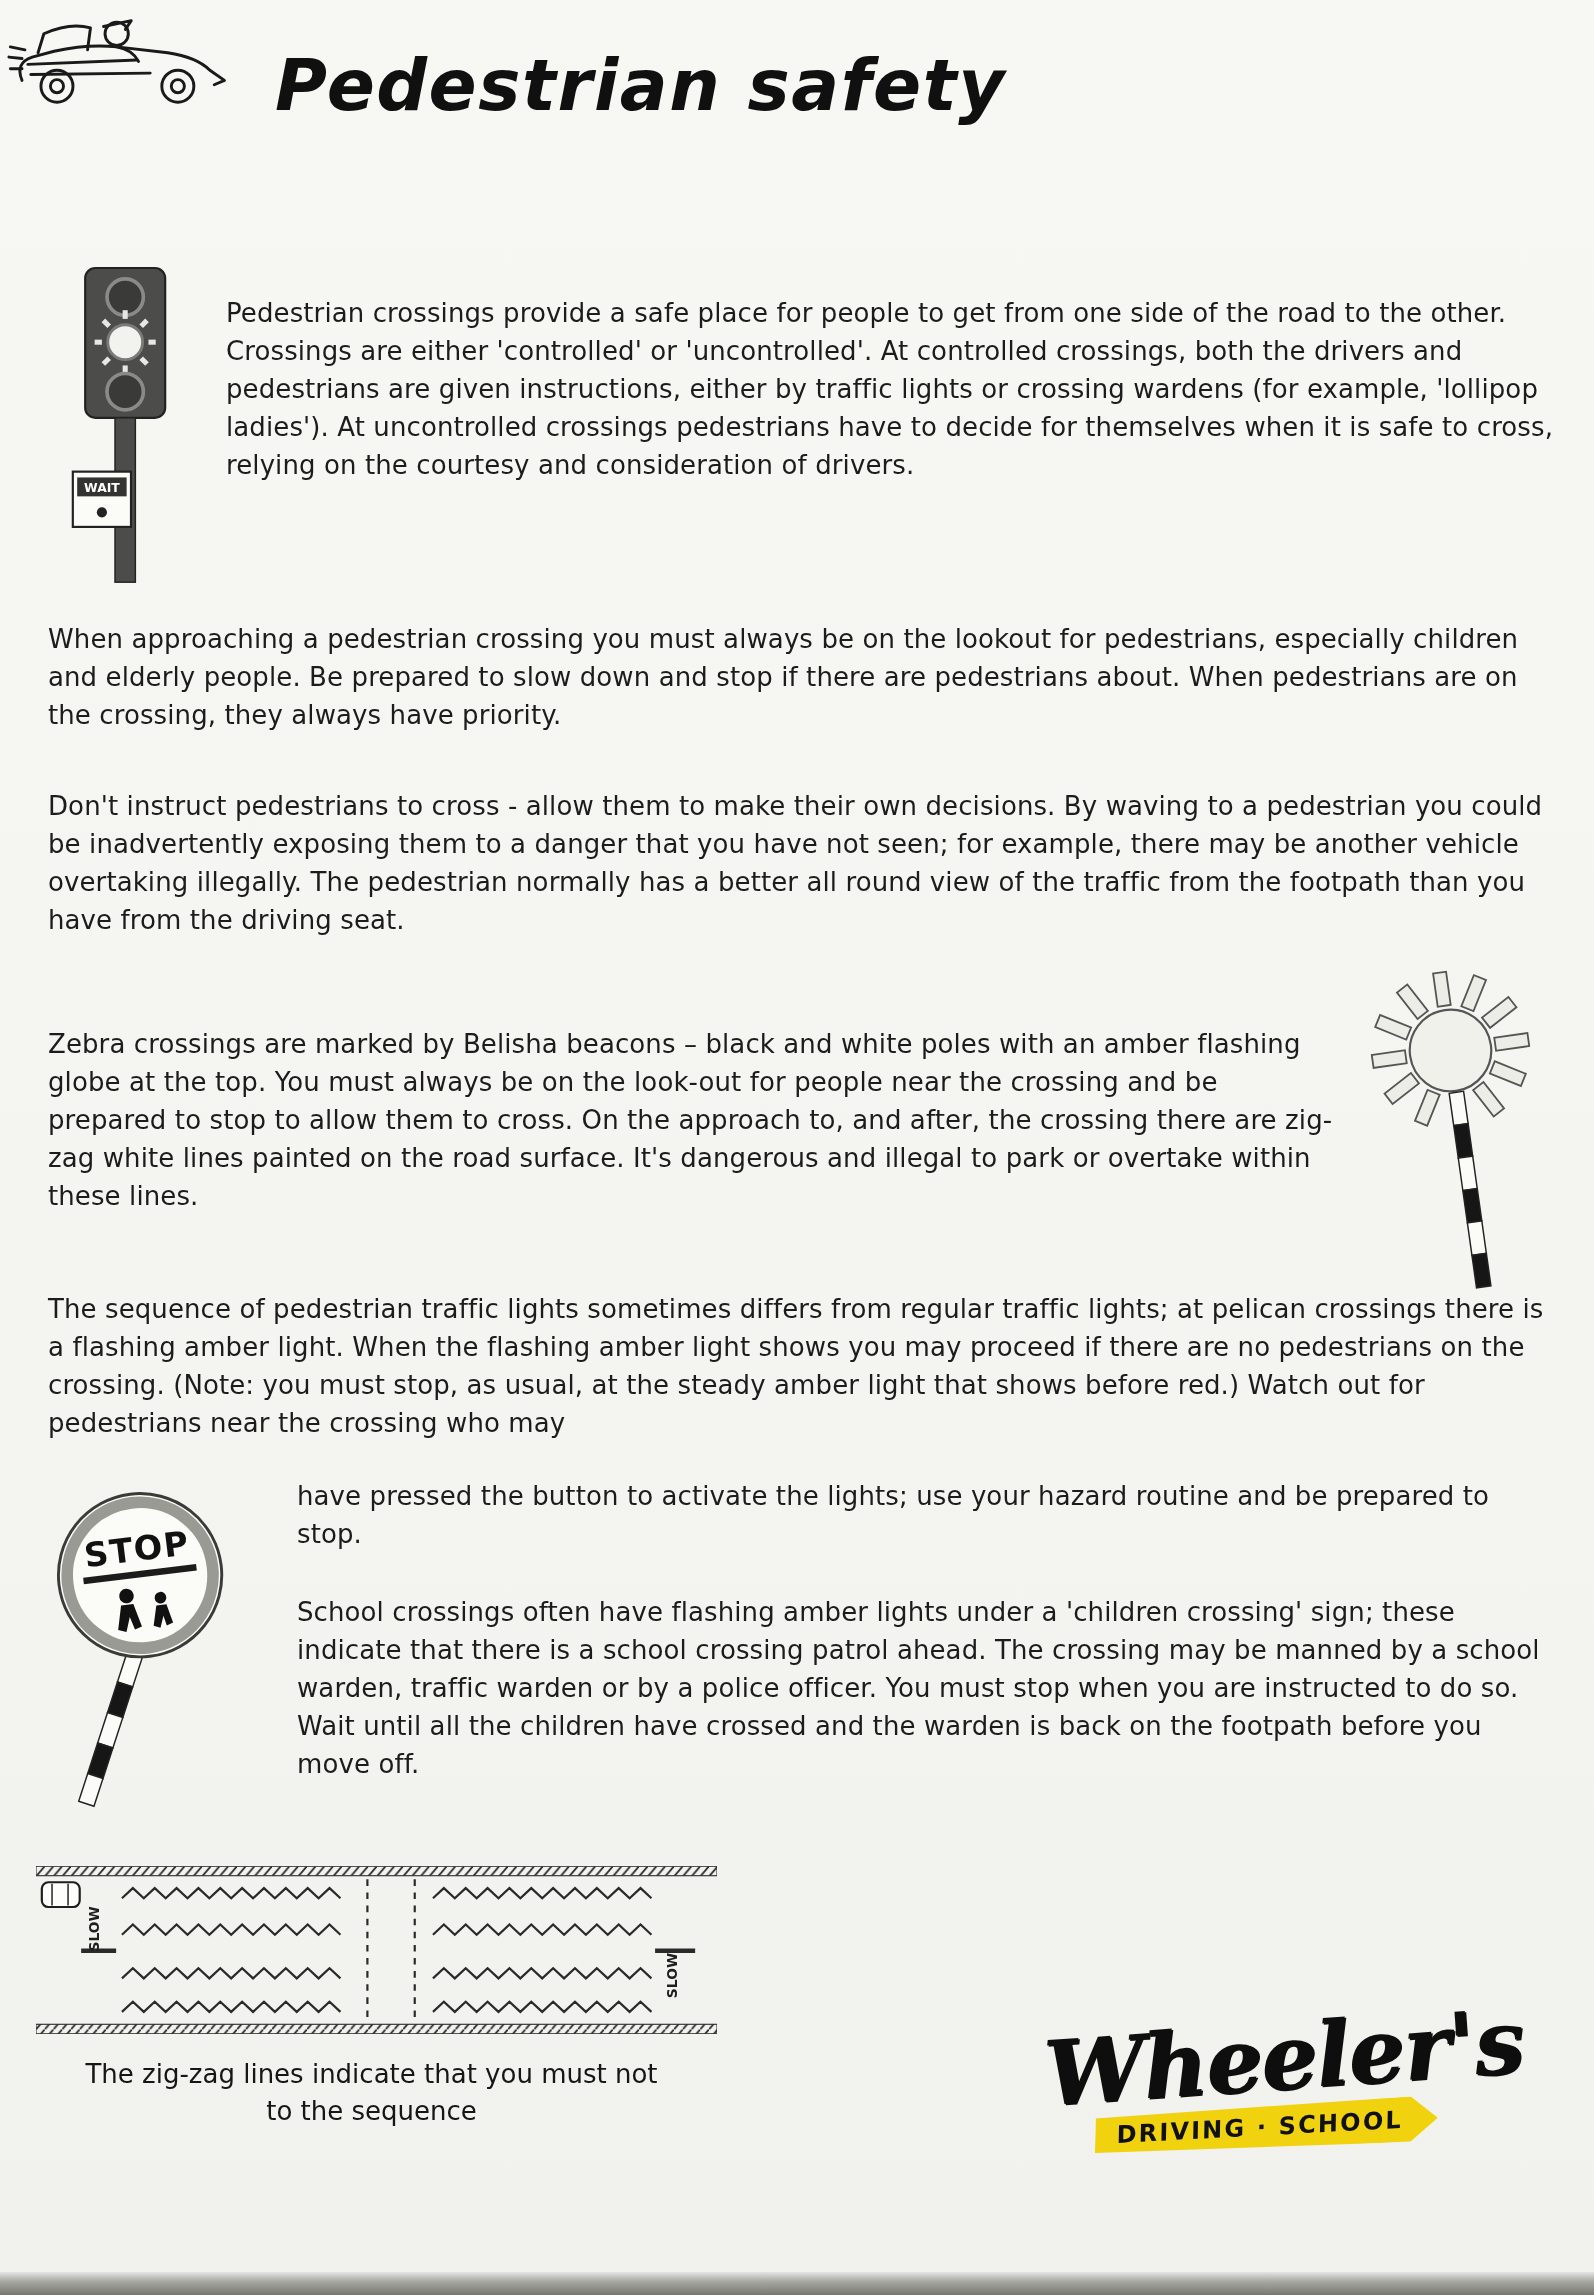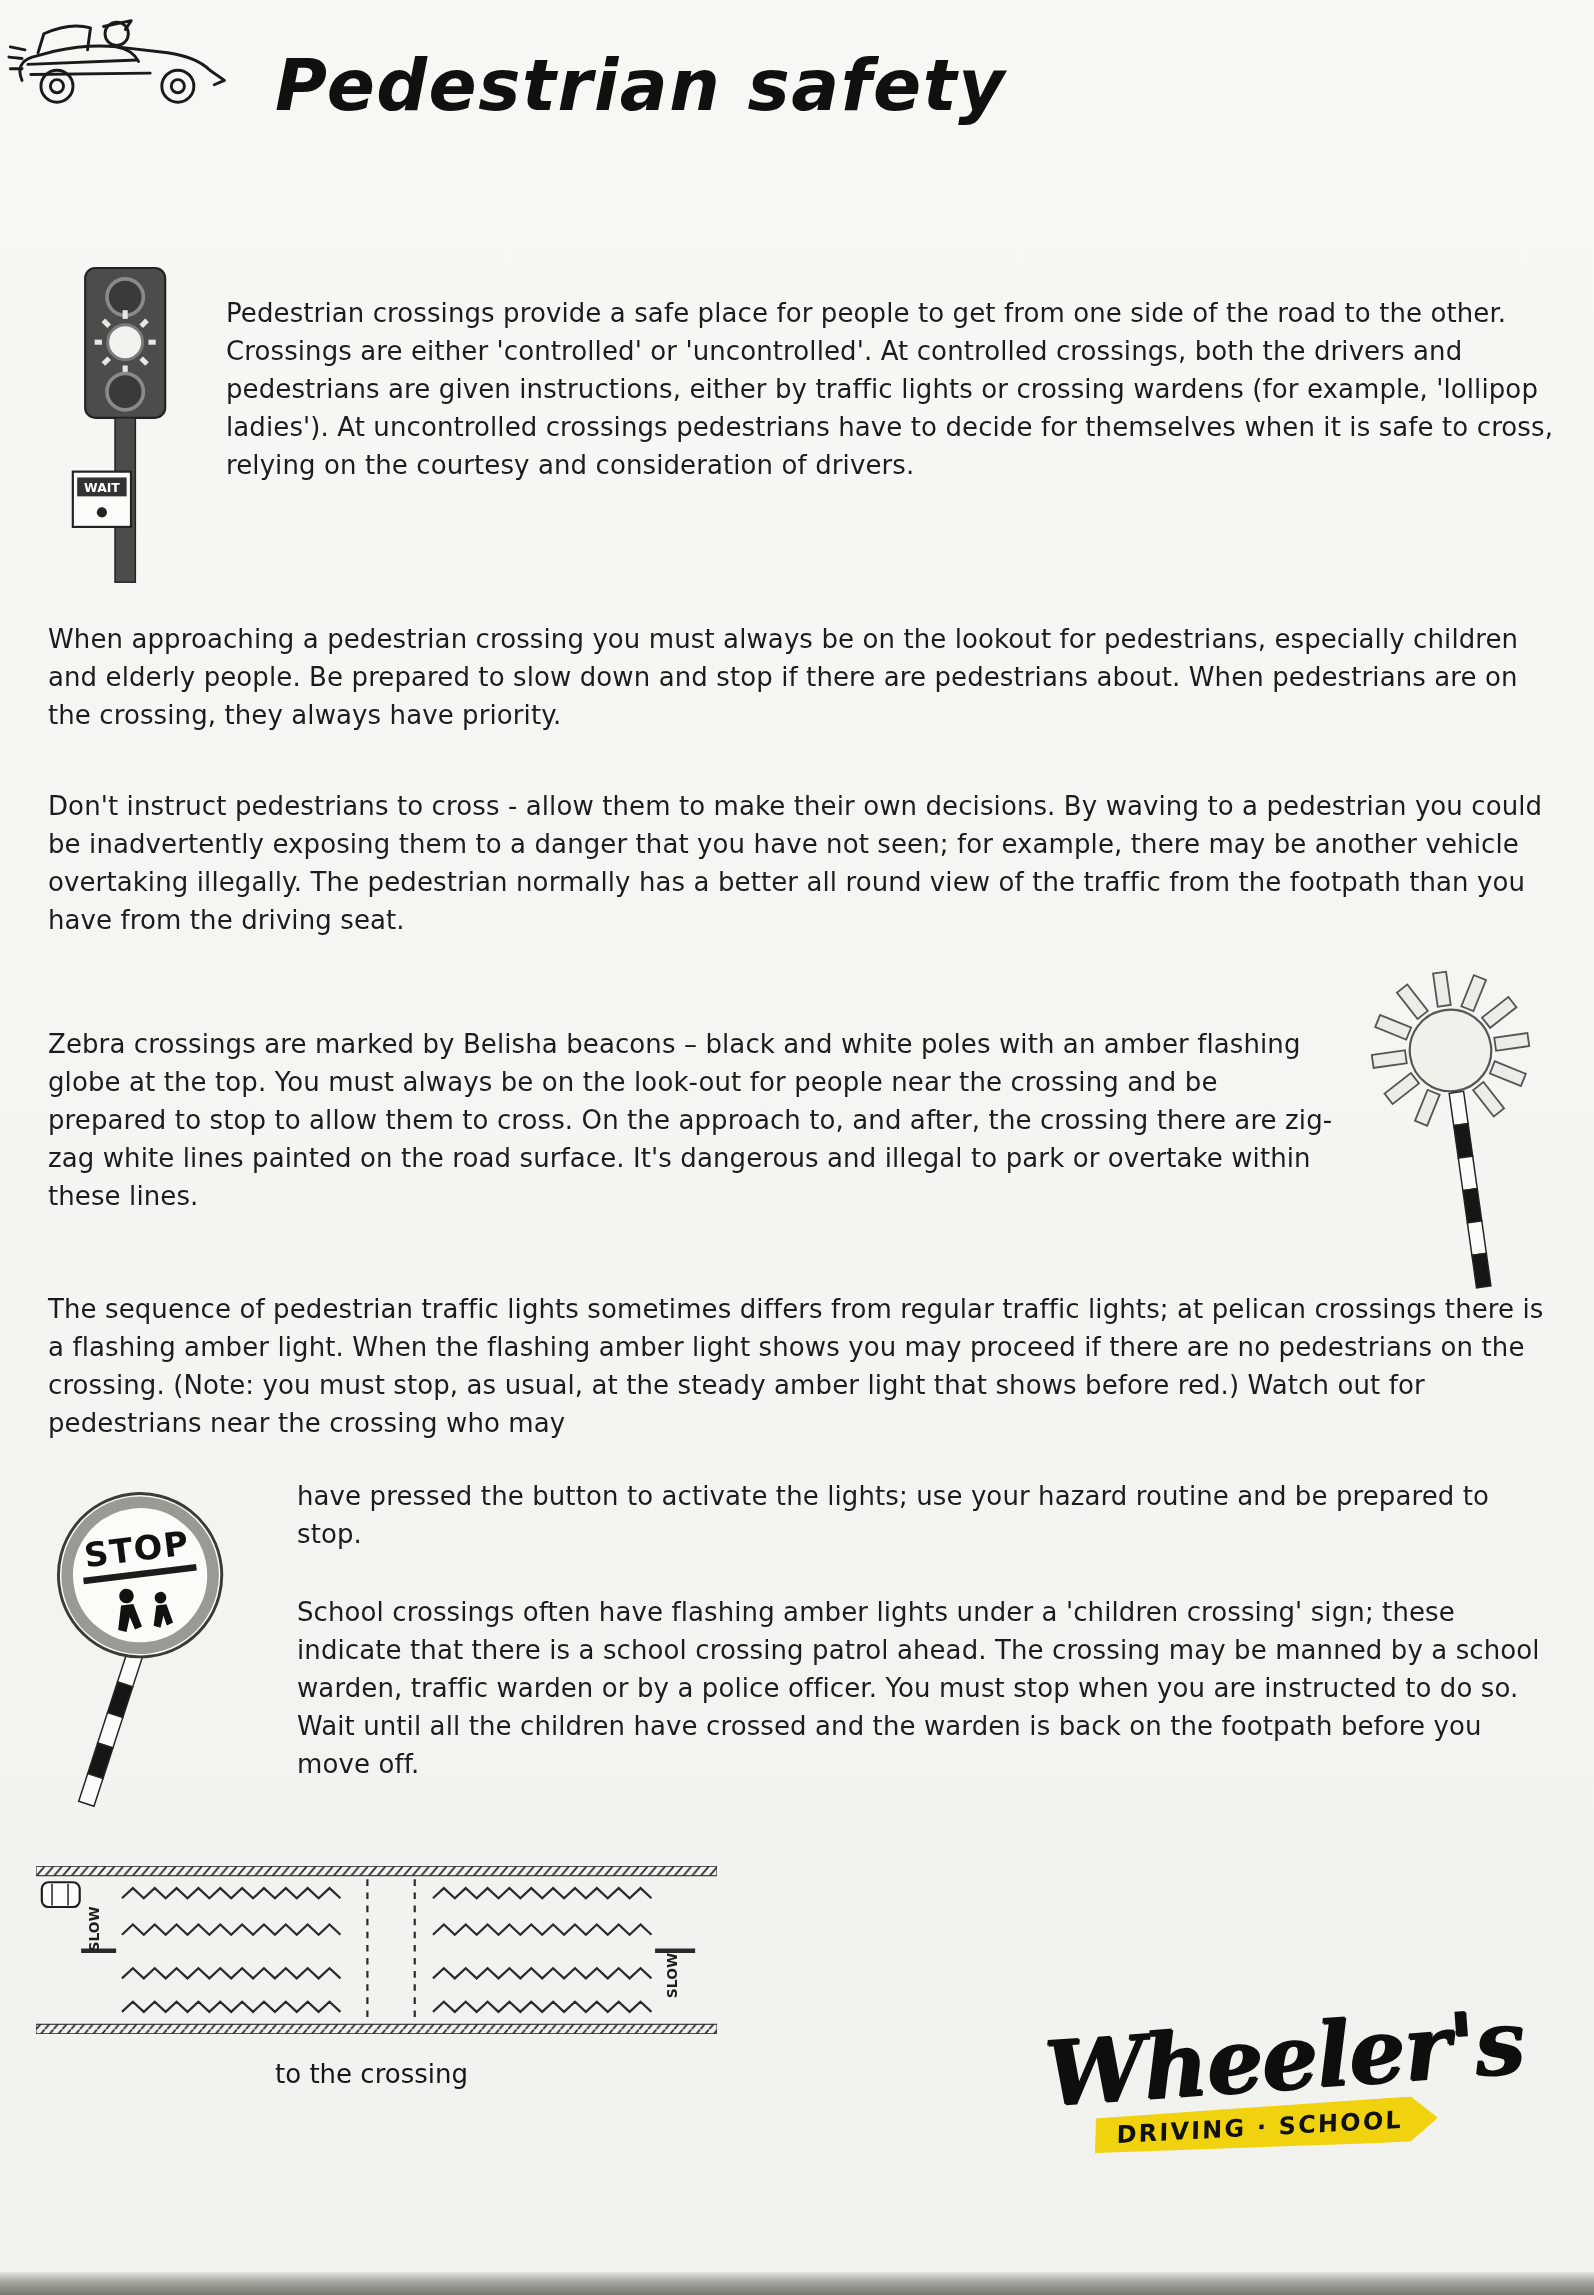--- a/index.html
+++ b/index.html
@@ -227,21 +227,22 @@
         <rect x="8" y="22" width="52" height="34" rx="9" fill="#fdfdfb" stroke="#1e1e1e" stroke-width="3"></rect>
         <line x1="22" y1="24" x2="22" y2="54" stroke="#1e1e1e" stroke-width="2"></line>
         <line x1="44" y1="24" x2="44" y2="54" stroke="#1e1e1e" stroke-width="2"></line>
       </g>
       <text transform="rotate(-90 86 86)" x="86" y="86" text-anchor="middle" font-size="19" font-weight="bold" fill="#1e1e1e">SLOW</text>
       <text transform="rotate(-90 880 150)" x="880" y="150" text-anchor="middle" font-size="19" font-weight="bold" fill="#1e1e1e">SLOW</text>
     </svg>
   </div>
 
   <div class="abs caption" style="left:40px; top:2056px; width:663px;">
-    <div>to the crossing</div>
+    <div>The zig-zag lines indicate that you must not</div>
+    <div>to the sequence</div>
   </div>
 
   <div class="abs" style="left:1044px; top:2005px; width:466px;">
     <div class="logo-wordmark">Wheeler's</div>
     <div class="logo-banner">
       <span>DRIVING · SCHOOL</span>
     </div>
   </div>
 
   <div class="abs scan-edge"></div>

